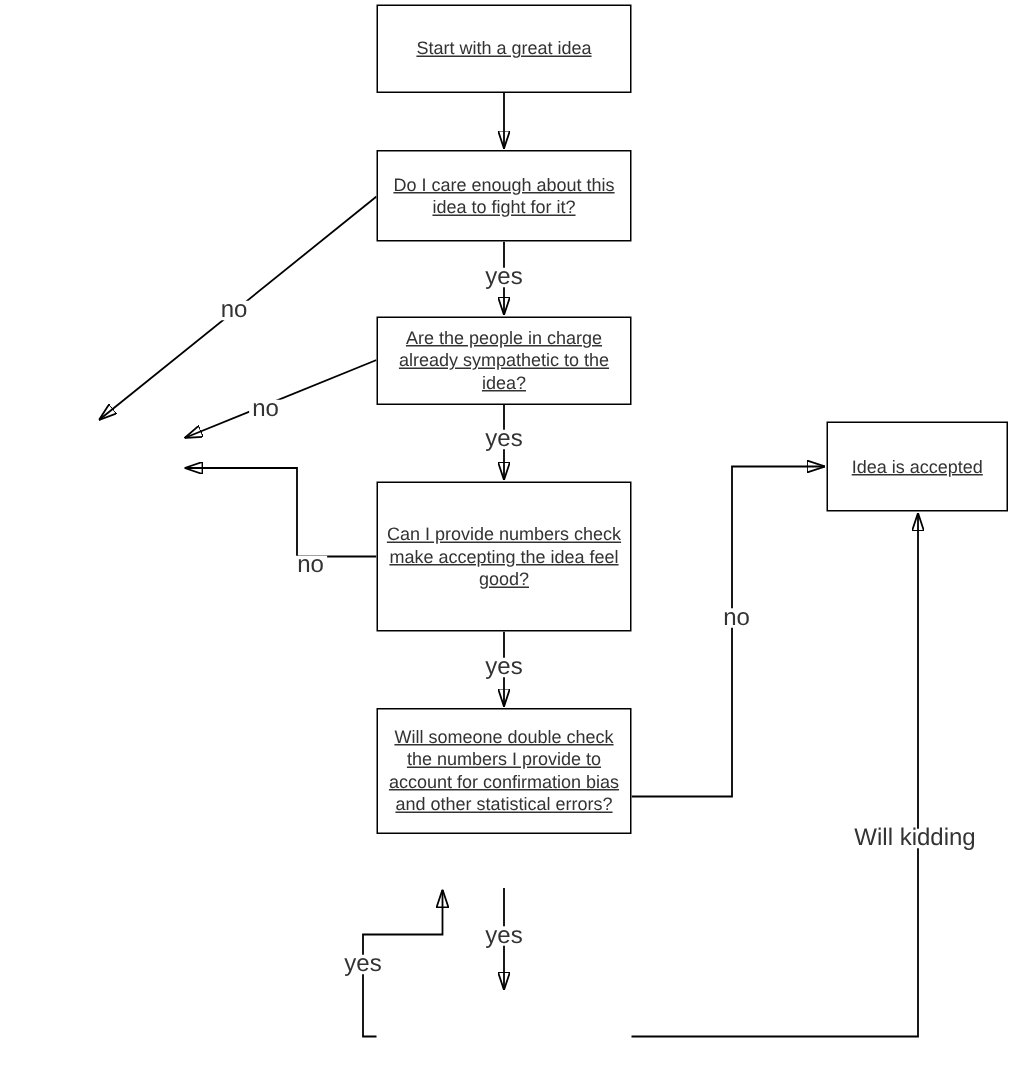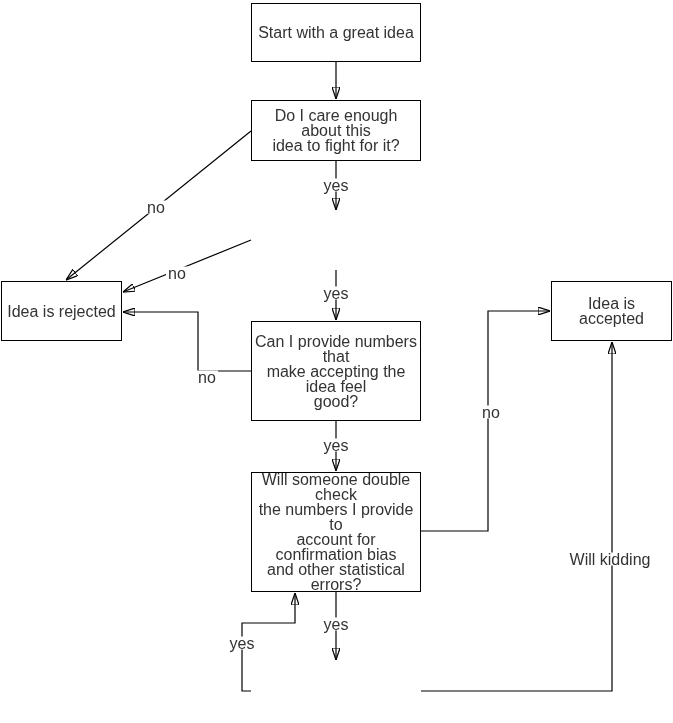--- a/index.html
+++ b/index.html
@@ -19,23 +19,24 @@
   }
   .edges{position:absolute;left:0;top:0;}
   .edges path{fill:none;stroke:var(--line);stroke-width:1.2;}
   .node{
     position:absolute;
     box-sizing:border-box;
     border:1px solid var(--node-border);
     background:var(--node-fill);
     display:flex;align-items:center;justify-content:center;
     text-align:center;
-    font-size:16px;line-height:15px;color:var(--text);
+    font-size:12px;line-height:15px;color:var(--text);
     white-space:pre-line;
     padding:2px;
+    text-decoration:underline;
   }
   .edge-label{
     position:absolute;
     transform:translate(-50%,-50%);
     background:var(--bg);
     font-size:16px;line-height:13px;color:var(--text);
     padding:0 2px;
     white-space:nowrap;
   }
 </style>
@@ -61,32 +62,34 @@
     <path d="M421,531 L488,531 L488,311 L550,311" marker-end="url(#arrow)"></path>
     <path d="M251,691 L242,691 L242,623 L295,623 L295,593" marker-end="url(#arrow)"></path>
     <path d="M421,691 L612,691 L612,342" marker-end="url(#arrow)"></path>
   </svg>
 
   <div class="node" style="left:251px;top:3px;width:170px;height:59px">Start with a great idea</div>
 
   <div class="node" style="left:251px;top:100px;width:170px;height:61px">Do I care enough about this
 idea to fight for it?</div>
 
+  <div class="node" style="left:251px;top:211px;width:170px;height:59px">Are the people in charge
+already sympathetic to the
+idea?</div>
 
-  <div class="node" style="left:251px;top:321px;width:170px;height:100px">Can I provide numbers that
+  <div class="node" style="left:251px;top:321px;width:170px;height:100px">Can I provide numbers check
 make accepting the idea feel
 good?</div>
 
-  <div class="node" style="left:251px;top:472px;width:170px;height:120px">Will someone double check
+  <div class="node" style="left:251px;top:472px;width:170px;height:84px">Will someone double check
 the numbers I provide to
 account for confirmation bias
 and other statistical errors?</div>
 
 
-  <div class="node" style="left:1px;top:281px;width:121px;height:60px">Idea is rejected</div>
 
   <div class="node" style="left:551px;top:281px;width:121px;height:60px">Idea is accepted</div>
 
   <span class="edge-label" style="left:336px;top:185px">yes</span>
 
   <span class="edge-label" style="left:156px;top:207px">no</span>
 
   <span class="edge-label" style="left:336px;top:293px">yes</span>
 
   <span class="edge-label" style="left:177px;top:273px">no</span>

